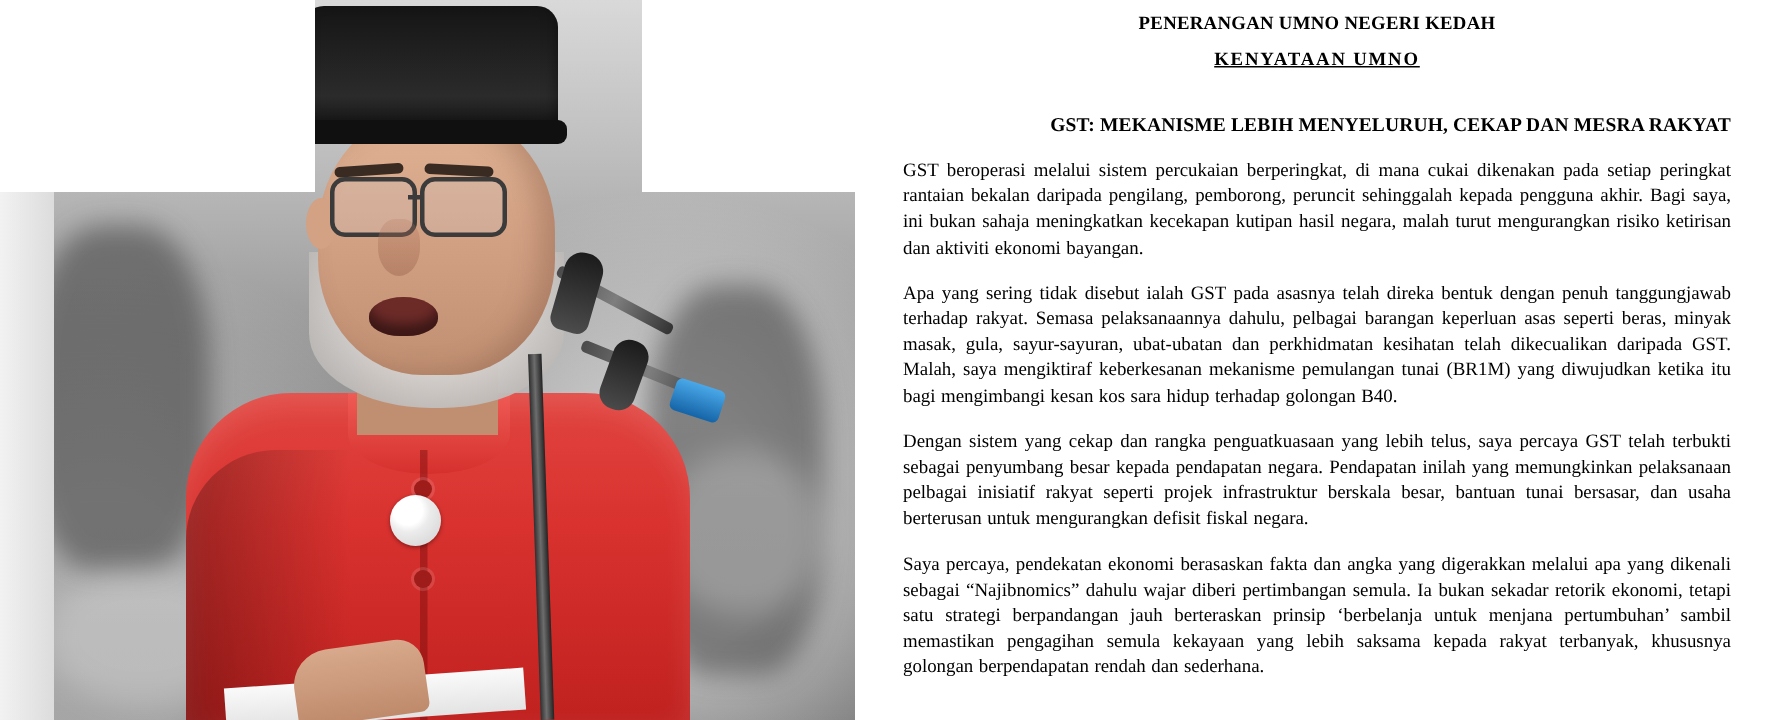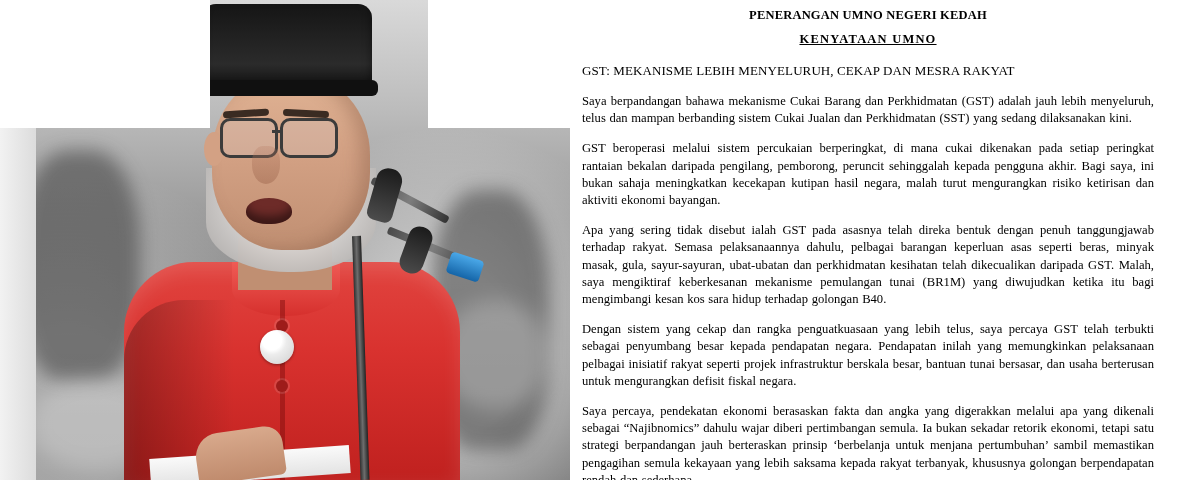--- a/index.html
+++ b/index.html
@@ -292,45 +292,45 @@
     transform: rotate(-4deg);
     z-index: 8;
   }
 
   
   .doc-panel {
     position: relative;
     width: 610px;
     flex: 0 0 610px;
     height: 480px;
-    padding: 6px 26px 0 12px;
+    padding: 6px 26px 0 32px;
     box-sizing: border-box;
     background: #ffffff;
     color: #000000;
   }
   .doc-header {
     text-align: center;
     font-weight: bold;
     font-size: 12.5px;
     letter-spacing: 0.2px;
     margin: 2px 0 0 0;
   }
   .doc-subheader {
     text-align: center;
     font-weight: bold;
     font-size: 12.5px;
     text-decoration: underline;
     letter-spacing: 1.2px;
     margin: 9px 0 0 0;
   }
   .doc-title {
-    text-align: left;
-    font-weight: normal;
+    text-align: right;
+    font-weight: bold;
     font-size: 13px;
-    margin: 16px 0 0 0;
+    margin: 28px 0 0 0;
     letter-spacing: 0.1px;
   }
   .doc-body {
     margin-top: 14px;
   }
   .para {
     text-align: justify;
     font-size: 12.6px;
     line-height: 17.2px;
     margin: 0 0 13px 0;
@@ -390,21 +390,20 @@
       <div class="band-top-right"></div>
     </div>
   </div>
 
   <div class="doc-panel">
     <div class="doc-header">PENERANGAN UMNO NEGERI KEDAH</div>
     <div class="doc-subheader">KENYATAAN  UMNO</div>
     <div class="doc-title">GST: MEKANISME LEBIH MENYELURUH, CEKAP DAN MESRA RAKYAT</div>
 
     <div class="doc-body">
-      <p class="para">Saya berpandangan bahawa mekanisme Cukai Barang dan Perkhidmatan (GST) adalah jauh lebih menyeluruh, telus dan mampan berbanding sistem Cukai Jualan dan Perkhidmatan (SST) yang sedang dilaksanakan kini.</p>
       <p class="para">GST beroperasi melalui sistem percukaian berperingkat, di mana cukai dikenakan pada setiap peringkat rantaian bekalan daripada pengilang, pemborong, peruncit sehinggalah kepada pengguna akhir. Bagi saya, ini bukan sahaja meningkatkan kecekapan kutipan hasil negara, malah turut mengurangkan risiko ketirisan dan aktiviti ekonomi bayangan.</p>
       <p class="para">Apa yang sering tidak disebut ialah GST pada asasnya telah direka bentuk dengan penuh tanggungjawab terhadap rakyat. Semasa pelaksanaannya dahulu, pelbagai barangan keperluan asas seperti beras, minyak masak, gula, sayur-sayuran, ubat-ubatan dan perkhidmatan kesihatan telah dikecualikan daripada GST. Malah, saya mengiktiraf keberkesanan mekanisme pemulangan tunai (BR1M) yang diwujudkan ketika itu bagi mengimbangi kesan kos sara hidup terhadap golongan B40.</p>
       <p class="para">Dengan sistem yang cekap dan rangka penguatkuasaan yang lebih telus, saya percaya GST telah terbukti sebagai penyumbang besar kepada pendapatan negara. Pendapatan inilah yang memungkinkan pelaksanaan pelbagai inisiatif rakyat seperti projek infrastruktur berskala besar, bantuan tunai bersasar, dan usaha berterusan untuk mengurangkan defisit fiskal negara.</p>
       <p class="para">Saya percaya, pendekatan ekonomi berasaskan fakta dan angka yang digerakkan melalui apa yang dikenali sebagai “Najibnomics” dahulu wajar diberi pertimbangan semula. Ia bukan sekadar retorik ekonomi, tetapi satu strategi berpandangan jauh berteraskan prinsip ‘berbelanja untuk menjana pertumbuhan’ sambil memastikan pengagihan semula kekayaan yang lebih saksama kepada rakyat terbanyak, khususnya golongan berpendapatan rendah dan sederhana.</p>
     </div>
   </div>
 
 </div>
 
 </body></html>

